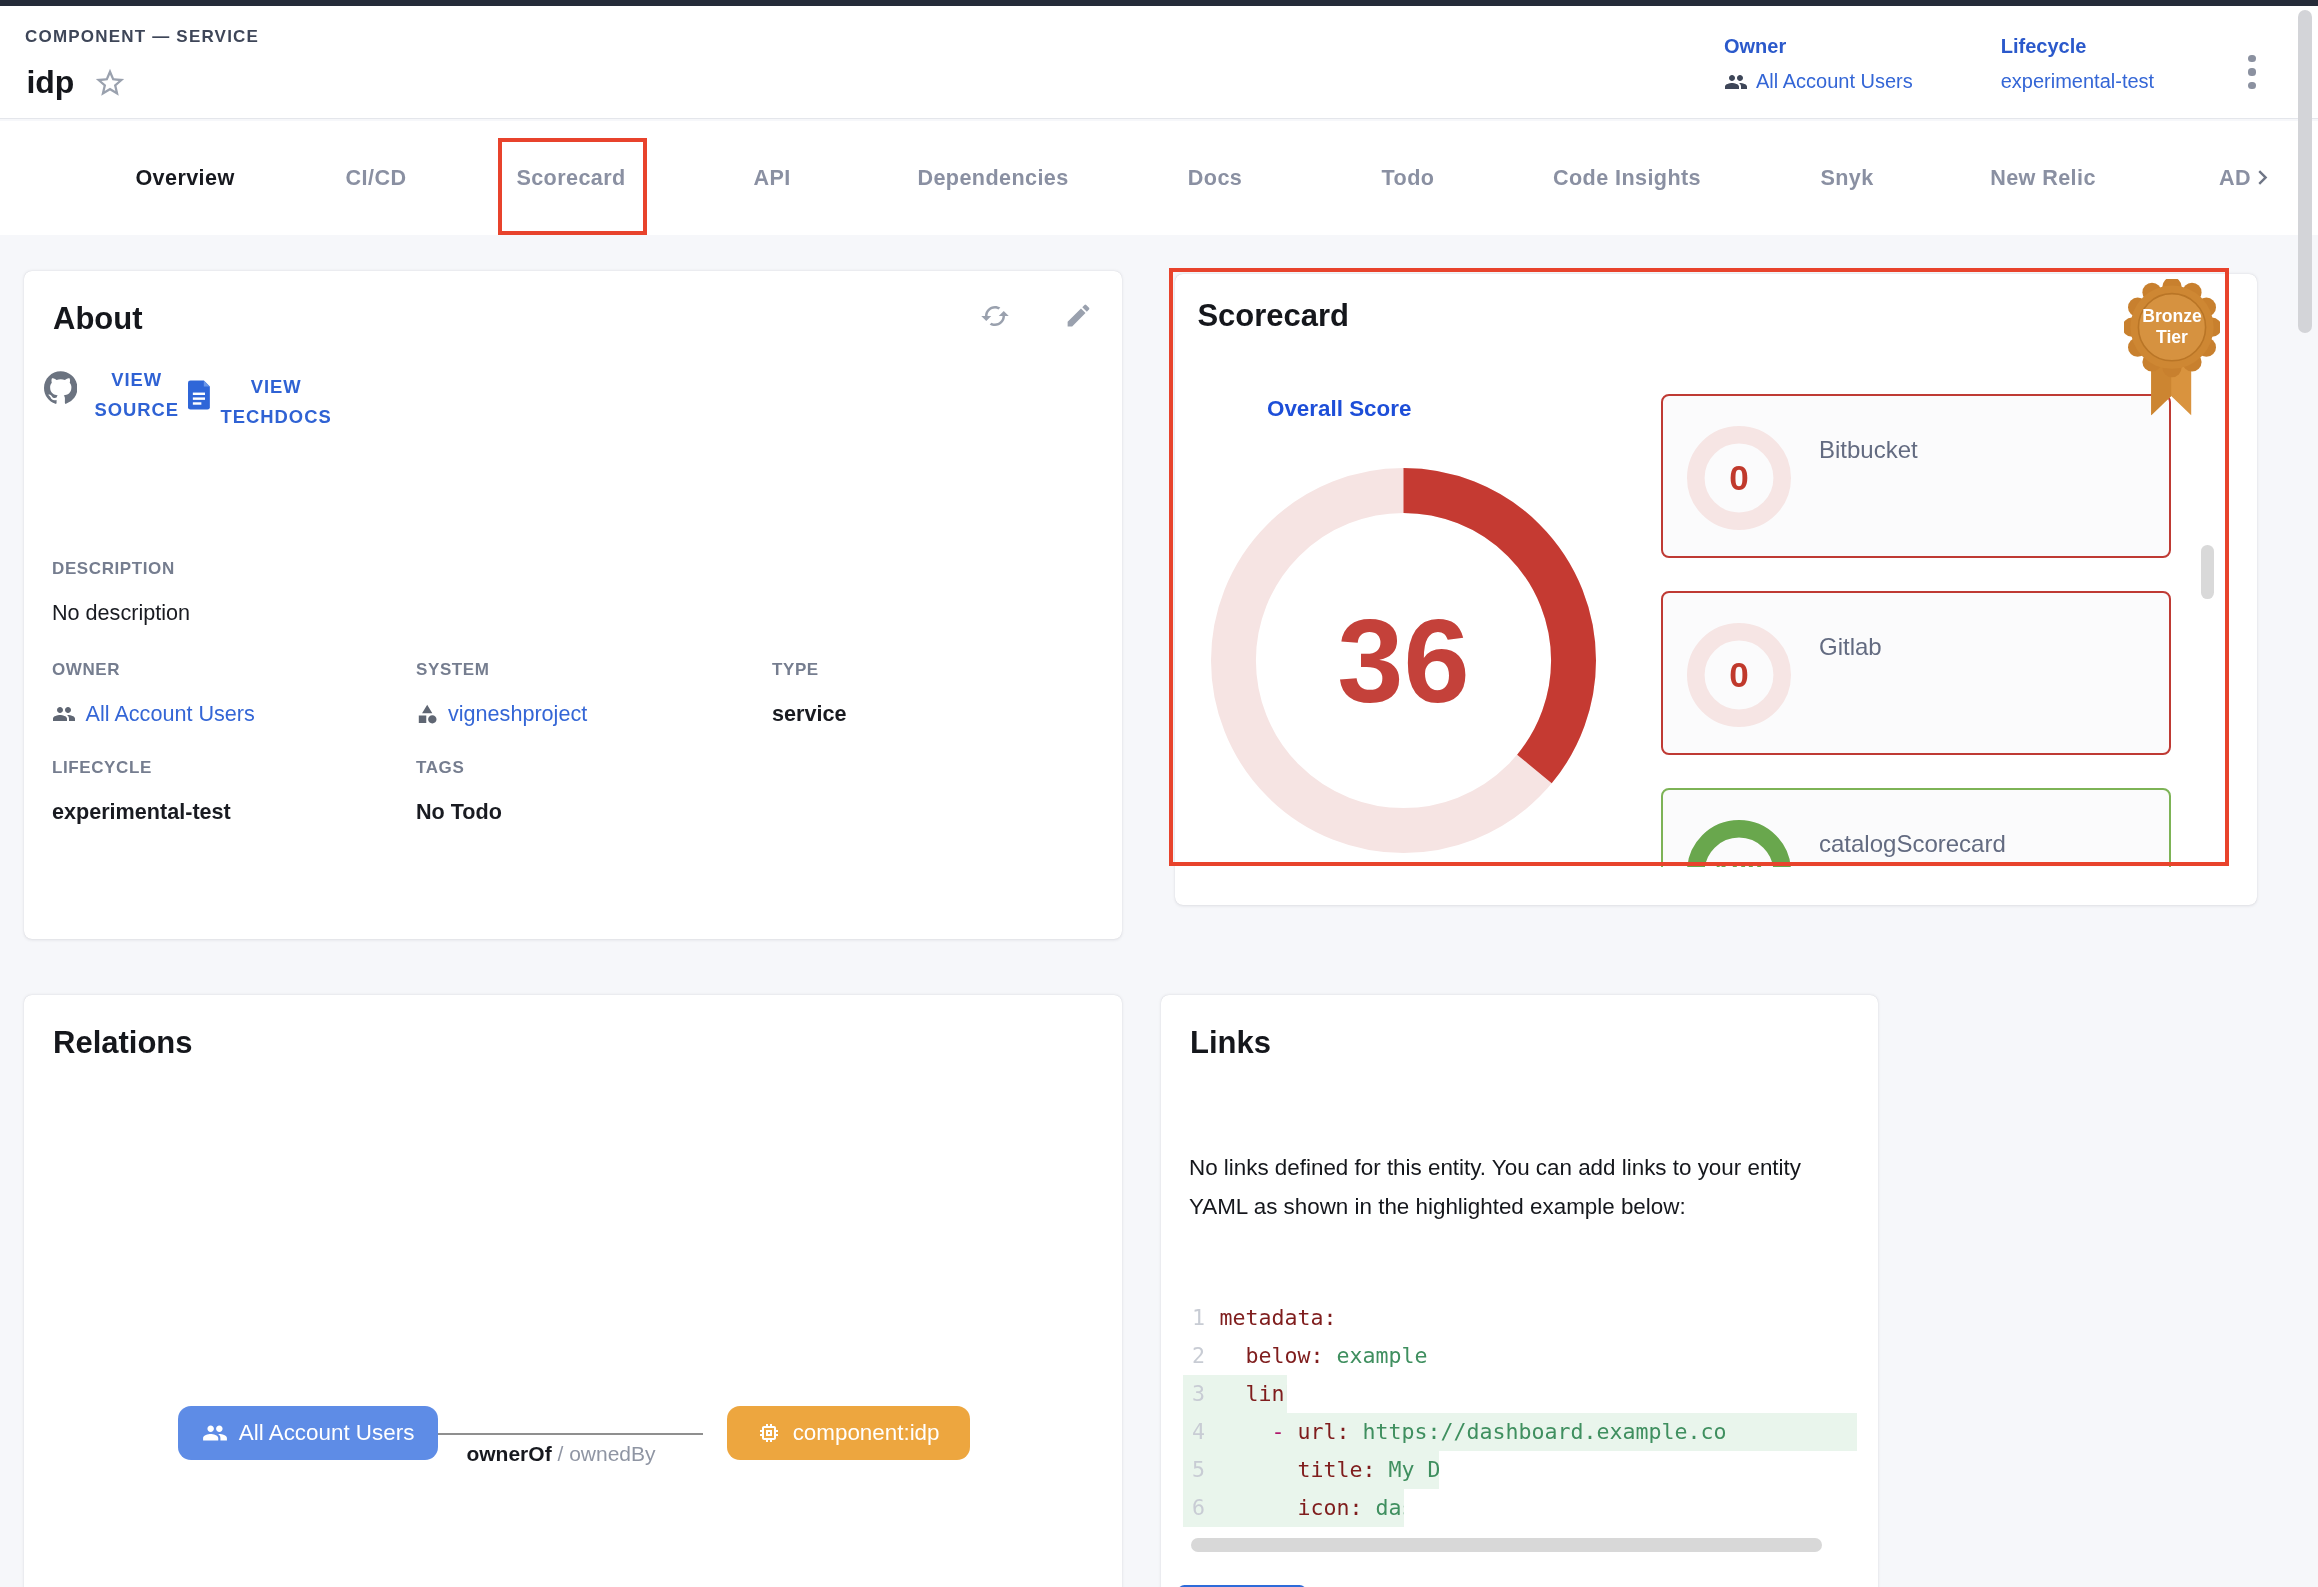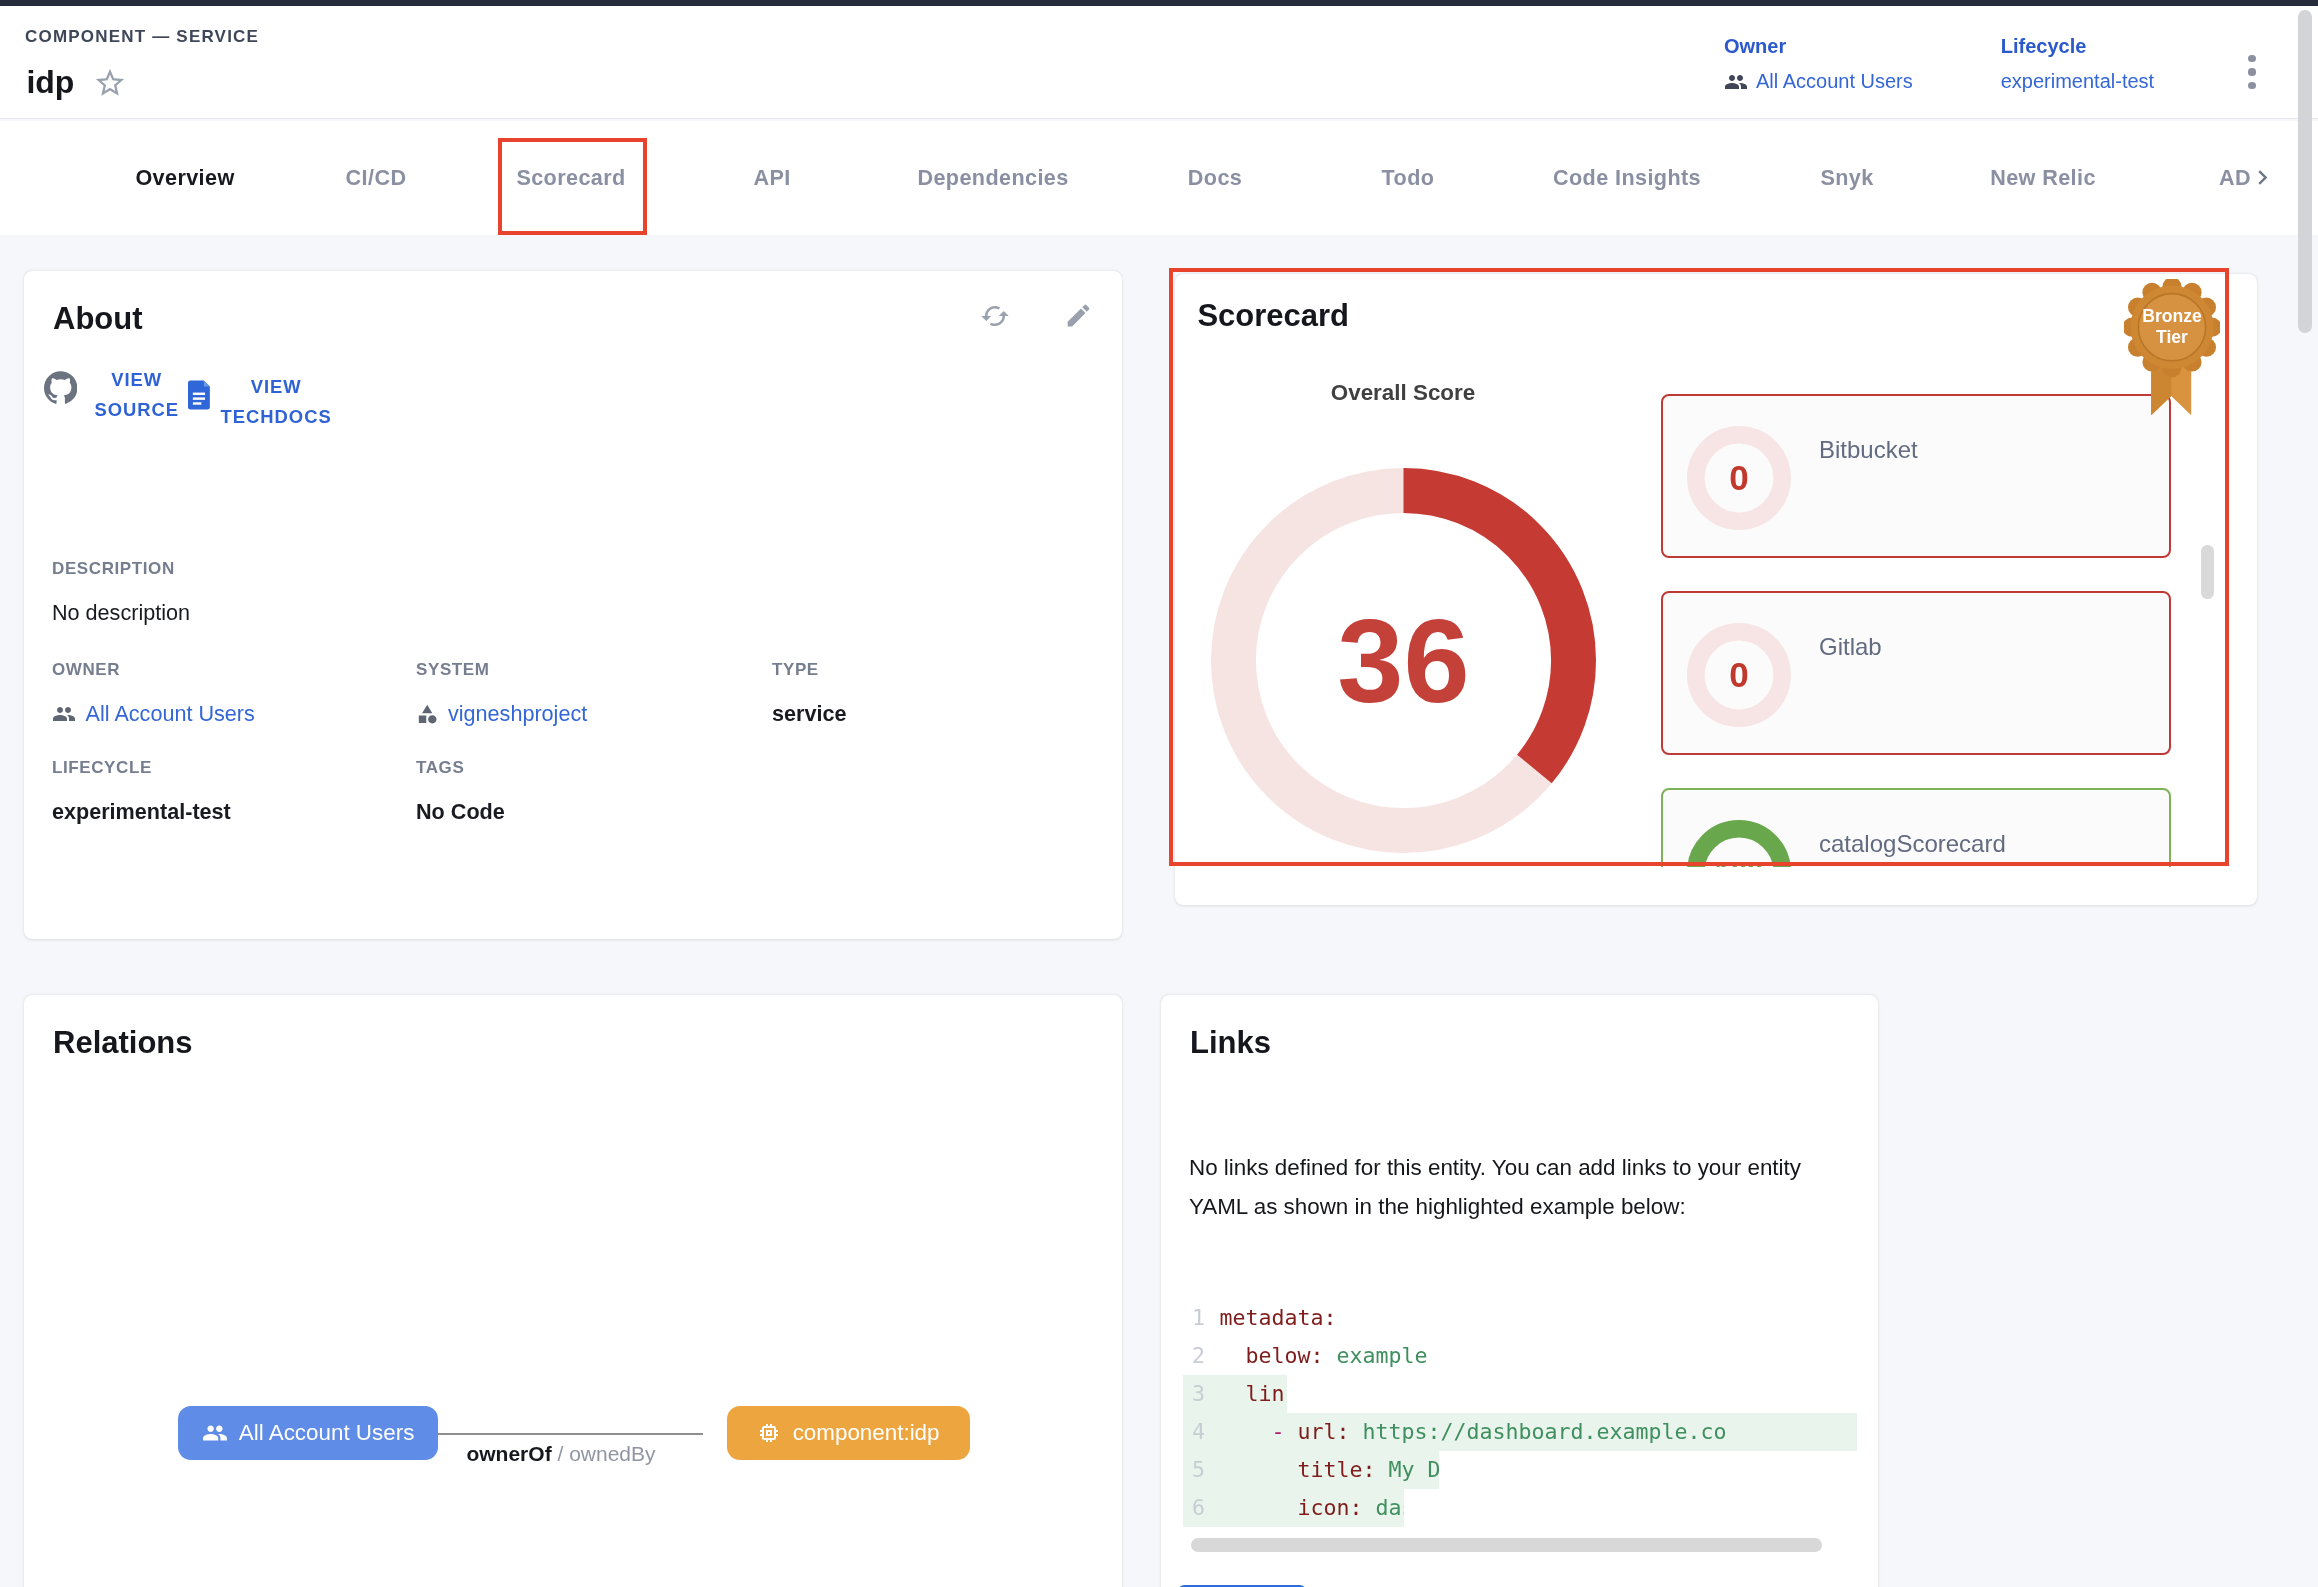--- a/index.html
+++ b/index.html
@@ -36,21 +36,21 @@
   .about-head .spacer { flex:1; }
   .iconlink { position:absolute; display:flex; align-items:center; width:152px; text-align:center; cursor:pointer; text-decoration:none; }
   .iconlink .cap { margin-top:14.4px; font-size:18.4px; font-weight:700; letter-spacing:1px; color:#2f62d4; line-height:30px; }
   .fld-label { font-size:17px; font-weight:700; letter-spacing:0.6px; color:#757d8f; }
   .fld-value { font-size:21.6px; color:#191b21; margin-top:21px; }
   .fld-value.bold { font-weight:700; }
   .fld-value.link { color:#3466d6; display:flex; align-items:center; gap:9.6px; cursor:pointer; }
 
   
   .scorecard { left:1175px; top:274px; width:1082px; height:631px; }
-  .overall-label { position:absolute; left:92px; top:106px; width:272px; text-align:center; font-size:22.4px; font-weight:600; color:#404040; }
+  .overall-label { position:absolute; left:92px; top:122px; width:272px; text-align:left; font-size:22.4px; font-weight:600; color:#1d4ed8; }
   .donut-wrap { position:absolute; left:36px; top:194px; width:385px; height:385px; }
   .donut-wrap .num { position:absolute; left:0; top:0; width:385px; height:385px; display:flex; align-items:center; justify-content:center; font-size:119px; font-weight:700; color:#c4413a; }
   .minis { position:absolute; left:486px; top:120px; width:510px; height:473px; overflow:hidden; }
   .mini { position:relative; width:510px; height:164px; margin-bottom:33px; background:#fbfbfc; border:2.4px solid #bf3a34; border-radius:8px; cursor:pointer; }
   .mini.green { border-color:#7db356; }
   .mini .mdonut { position:absolute; left:24px; top:30px; width:104px; height:104px; }
   .mini .mnum { position:absolute; left:24px; top:30px; width:104px; height:104px; display:flex; align-items:center; justify-content:center; font-size:35px; font-weight:700; }
   .mini .mtitle { position:absolute; left:156px; top:40px; font-size:24px; color:#636b81; }
   .sc-scrollbar { position:absolute; left:1026px; top:271px; width:13px; height:54px; border-radius:6.4px; background:#d9d9d9; cursor:pointer; }
   .badge { position:absolute; left:949px; top:4.8px; width:96px; height:146px; z-index:60; }
@@ -202,21 +202,21 @@
     <div class="fld-label">TYPE</div>
     <div class="fld-value bold">service</div>
   </div>
 
   <div style="position:absolute; left:28px; top:487px;">
     <div class="fld-label">LIFECYCLE</div>
     <div class="fld-value bold">experimental-test</div>
   </div>
   <div style="position:absolute; left:392px; top:487px;">
     <div class="fld-label">TAGS</div>
-    <div class="fld-value bold">No Code</div>
+    <div class="fld-value bold">No Todo</div>
   </div>
 </div>
 
 <div class="card scorecard">
   <div style="position:absolute; left:22.4px; top:24px;" class="card-title">Scorecard</div>
 
   <div class="badge">
     <svg width="96" height="146" viewBox="0 0 120 182">
       <polygon points="34,100 34,170 59,146 84,170 84,100" fill="#d9933e"></polygon>
       <polygon points="34,100 34,170 59,146 59,100" fill="#cc8531"></polygon>

